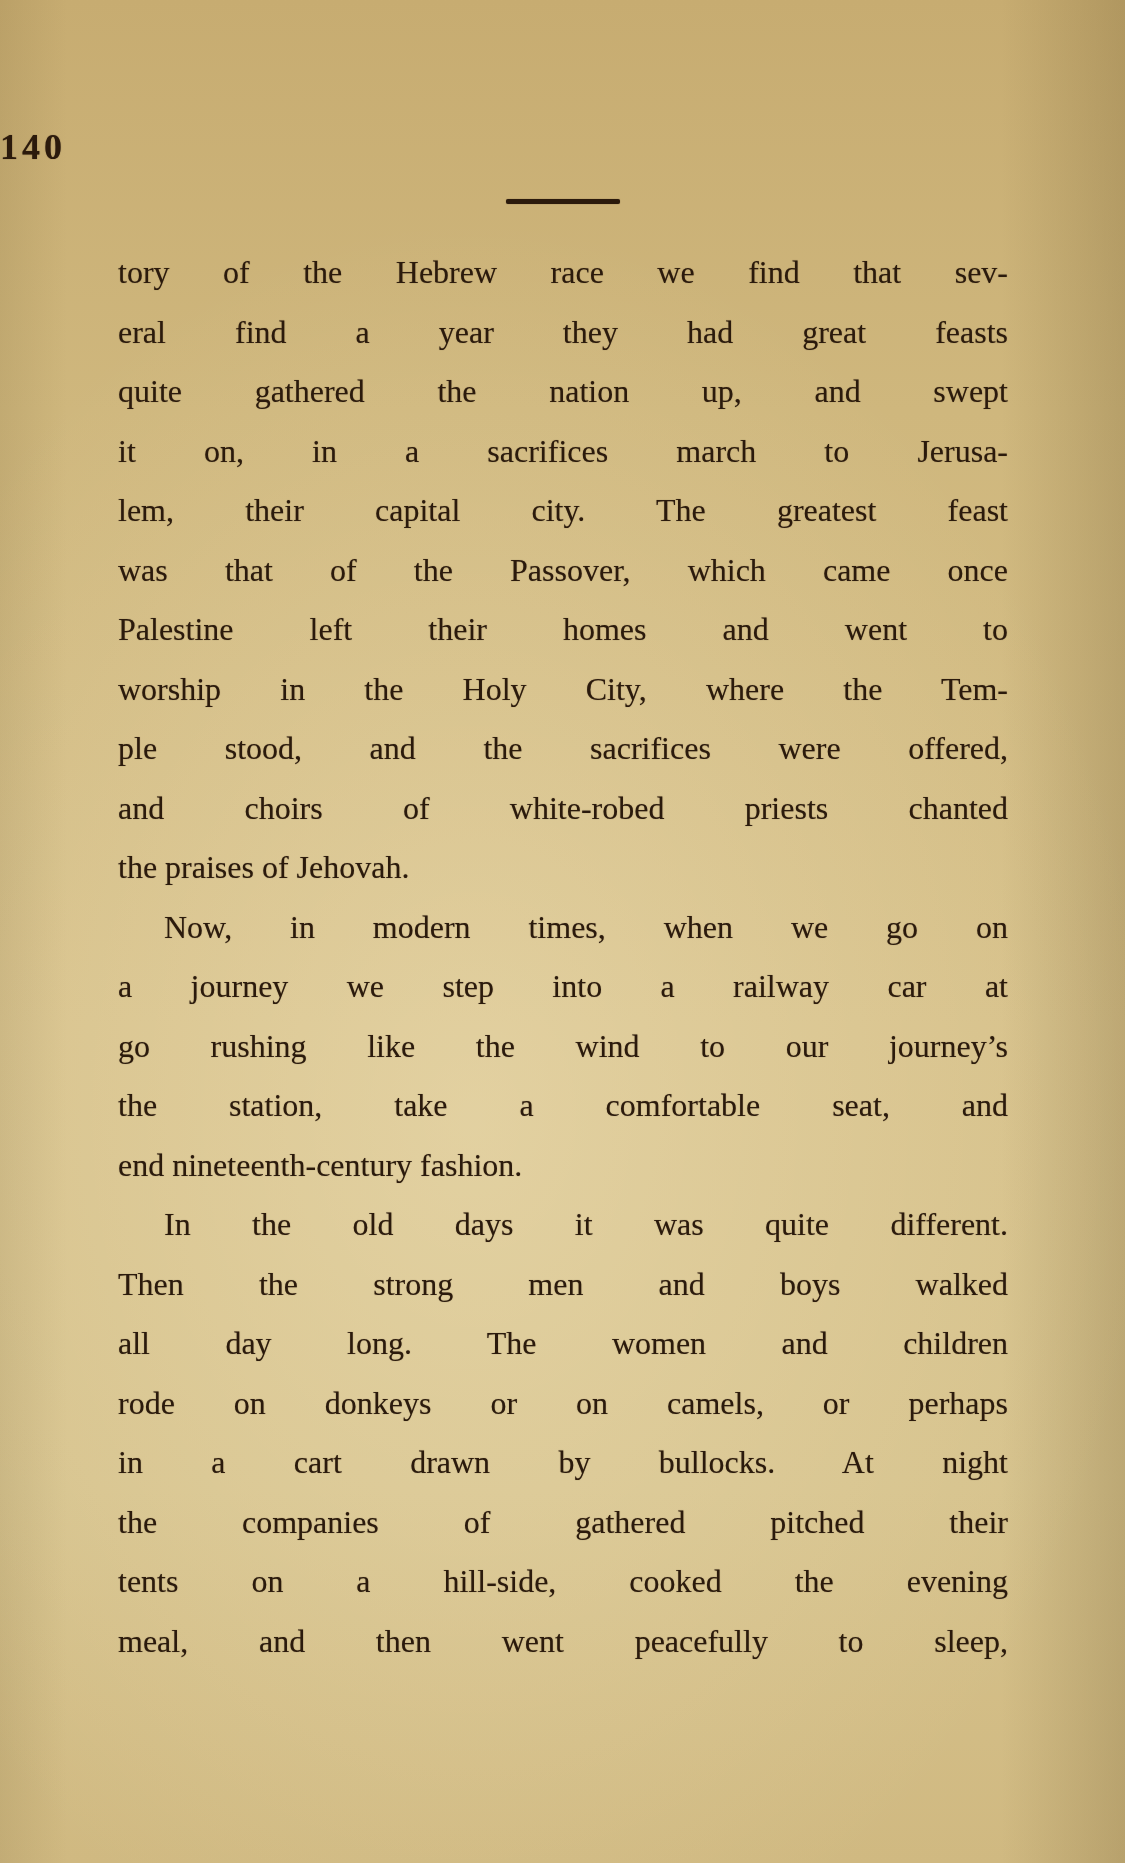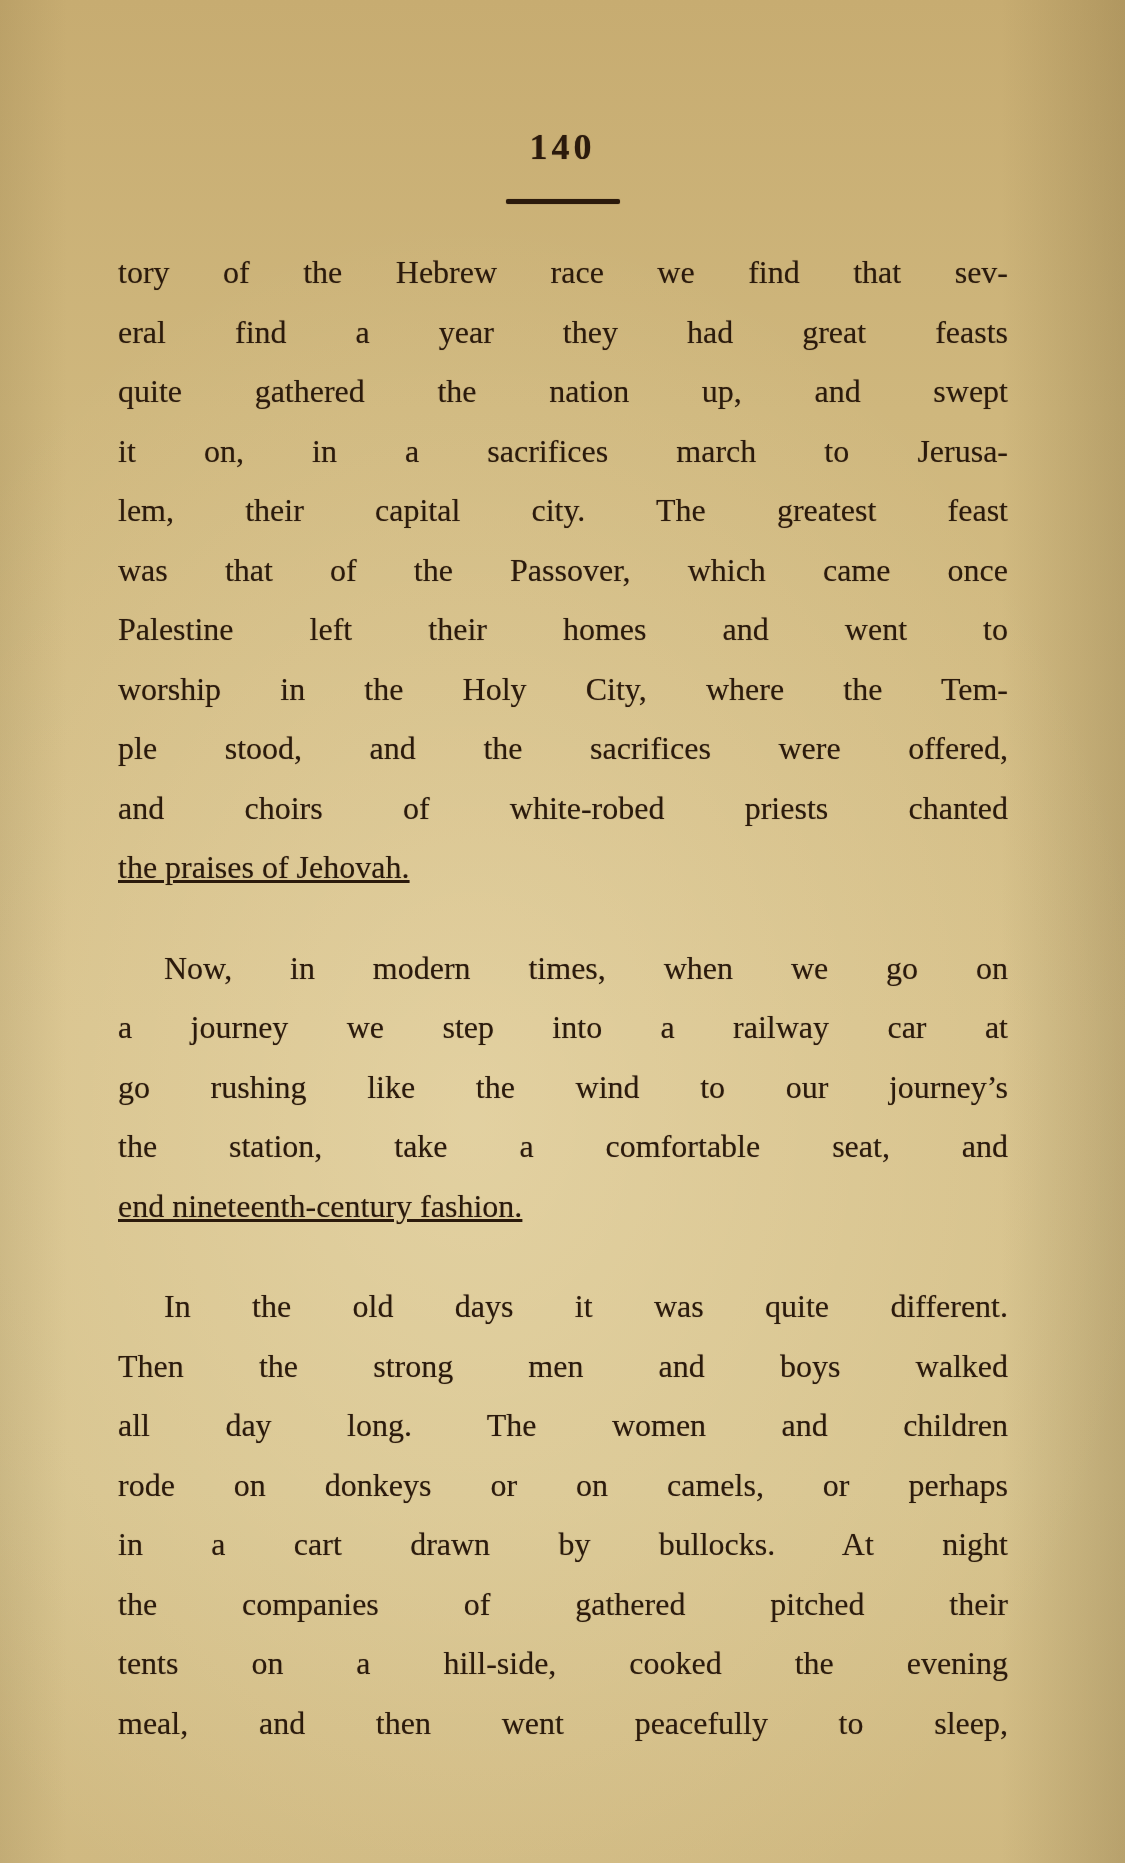--- a/index.html
+++ b/index.html
@@ -21,21 +21,21 @@
       radial-gradient(ellipse 950px 1250px at 42% 60%, rgba(255,246,214,0.30), rgba(255,246,214,0) 72%),
       linear-gradient(to right, rgba(96,76,34,0.12) 0%, rgba(96,76,34,0) 6%, rgba(96,76,34,0) 89%, rgba(96,76,34,0.22) 100%),
       linear-gradient(to bottom, #c7ac71 0%, #cfb77d 22%, #d6c089 55%, #d6c28c 80%, #d0b981 100%);
     color: var(--ink, #2b1a0c);
   }
   .folio {
     position: absolute;
     top: 126px;
     left: 0;
     width: 100%;
-    text-align: center;
+    text-align: left;
     font-size: 36px;
     letter-spacing: 4px;
     font-weight: 600;
     color: var(--ink, #2b1a0c);
     text-shadow: 0 0 1px rgba(43,26,12,0.55);
   }
   .folio-rule {
     position: absolute;
     top: 199px;
     left: 50%;
@@ -58,26 +58,24 @@
   }
   .line {
     text-align: justify;
     text-align-last: justify;
     white-space: normal;
     height: 59.5px;
     overflow: visible;
   }
   .line.indent {
     padding-left: 46px;
-    margin-top: 41px;
   }
   .line.para-end {
     text-align: center;
     text-align-last: left;
-    text-decoration: underline;
   }
 </style>
 </head>
 <body style="--ink: #2b1a0c;">
 
 <div class="page">
   <div class="folio">140</div>
   <div class="folio-rule"></div>
   <div class="text-block" id="text-block">
       <div class="line">tory of the Hebrew race we find that sev-</div>

